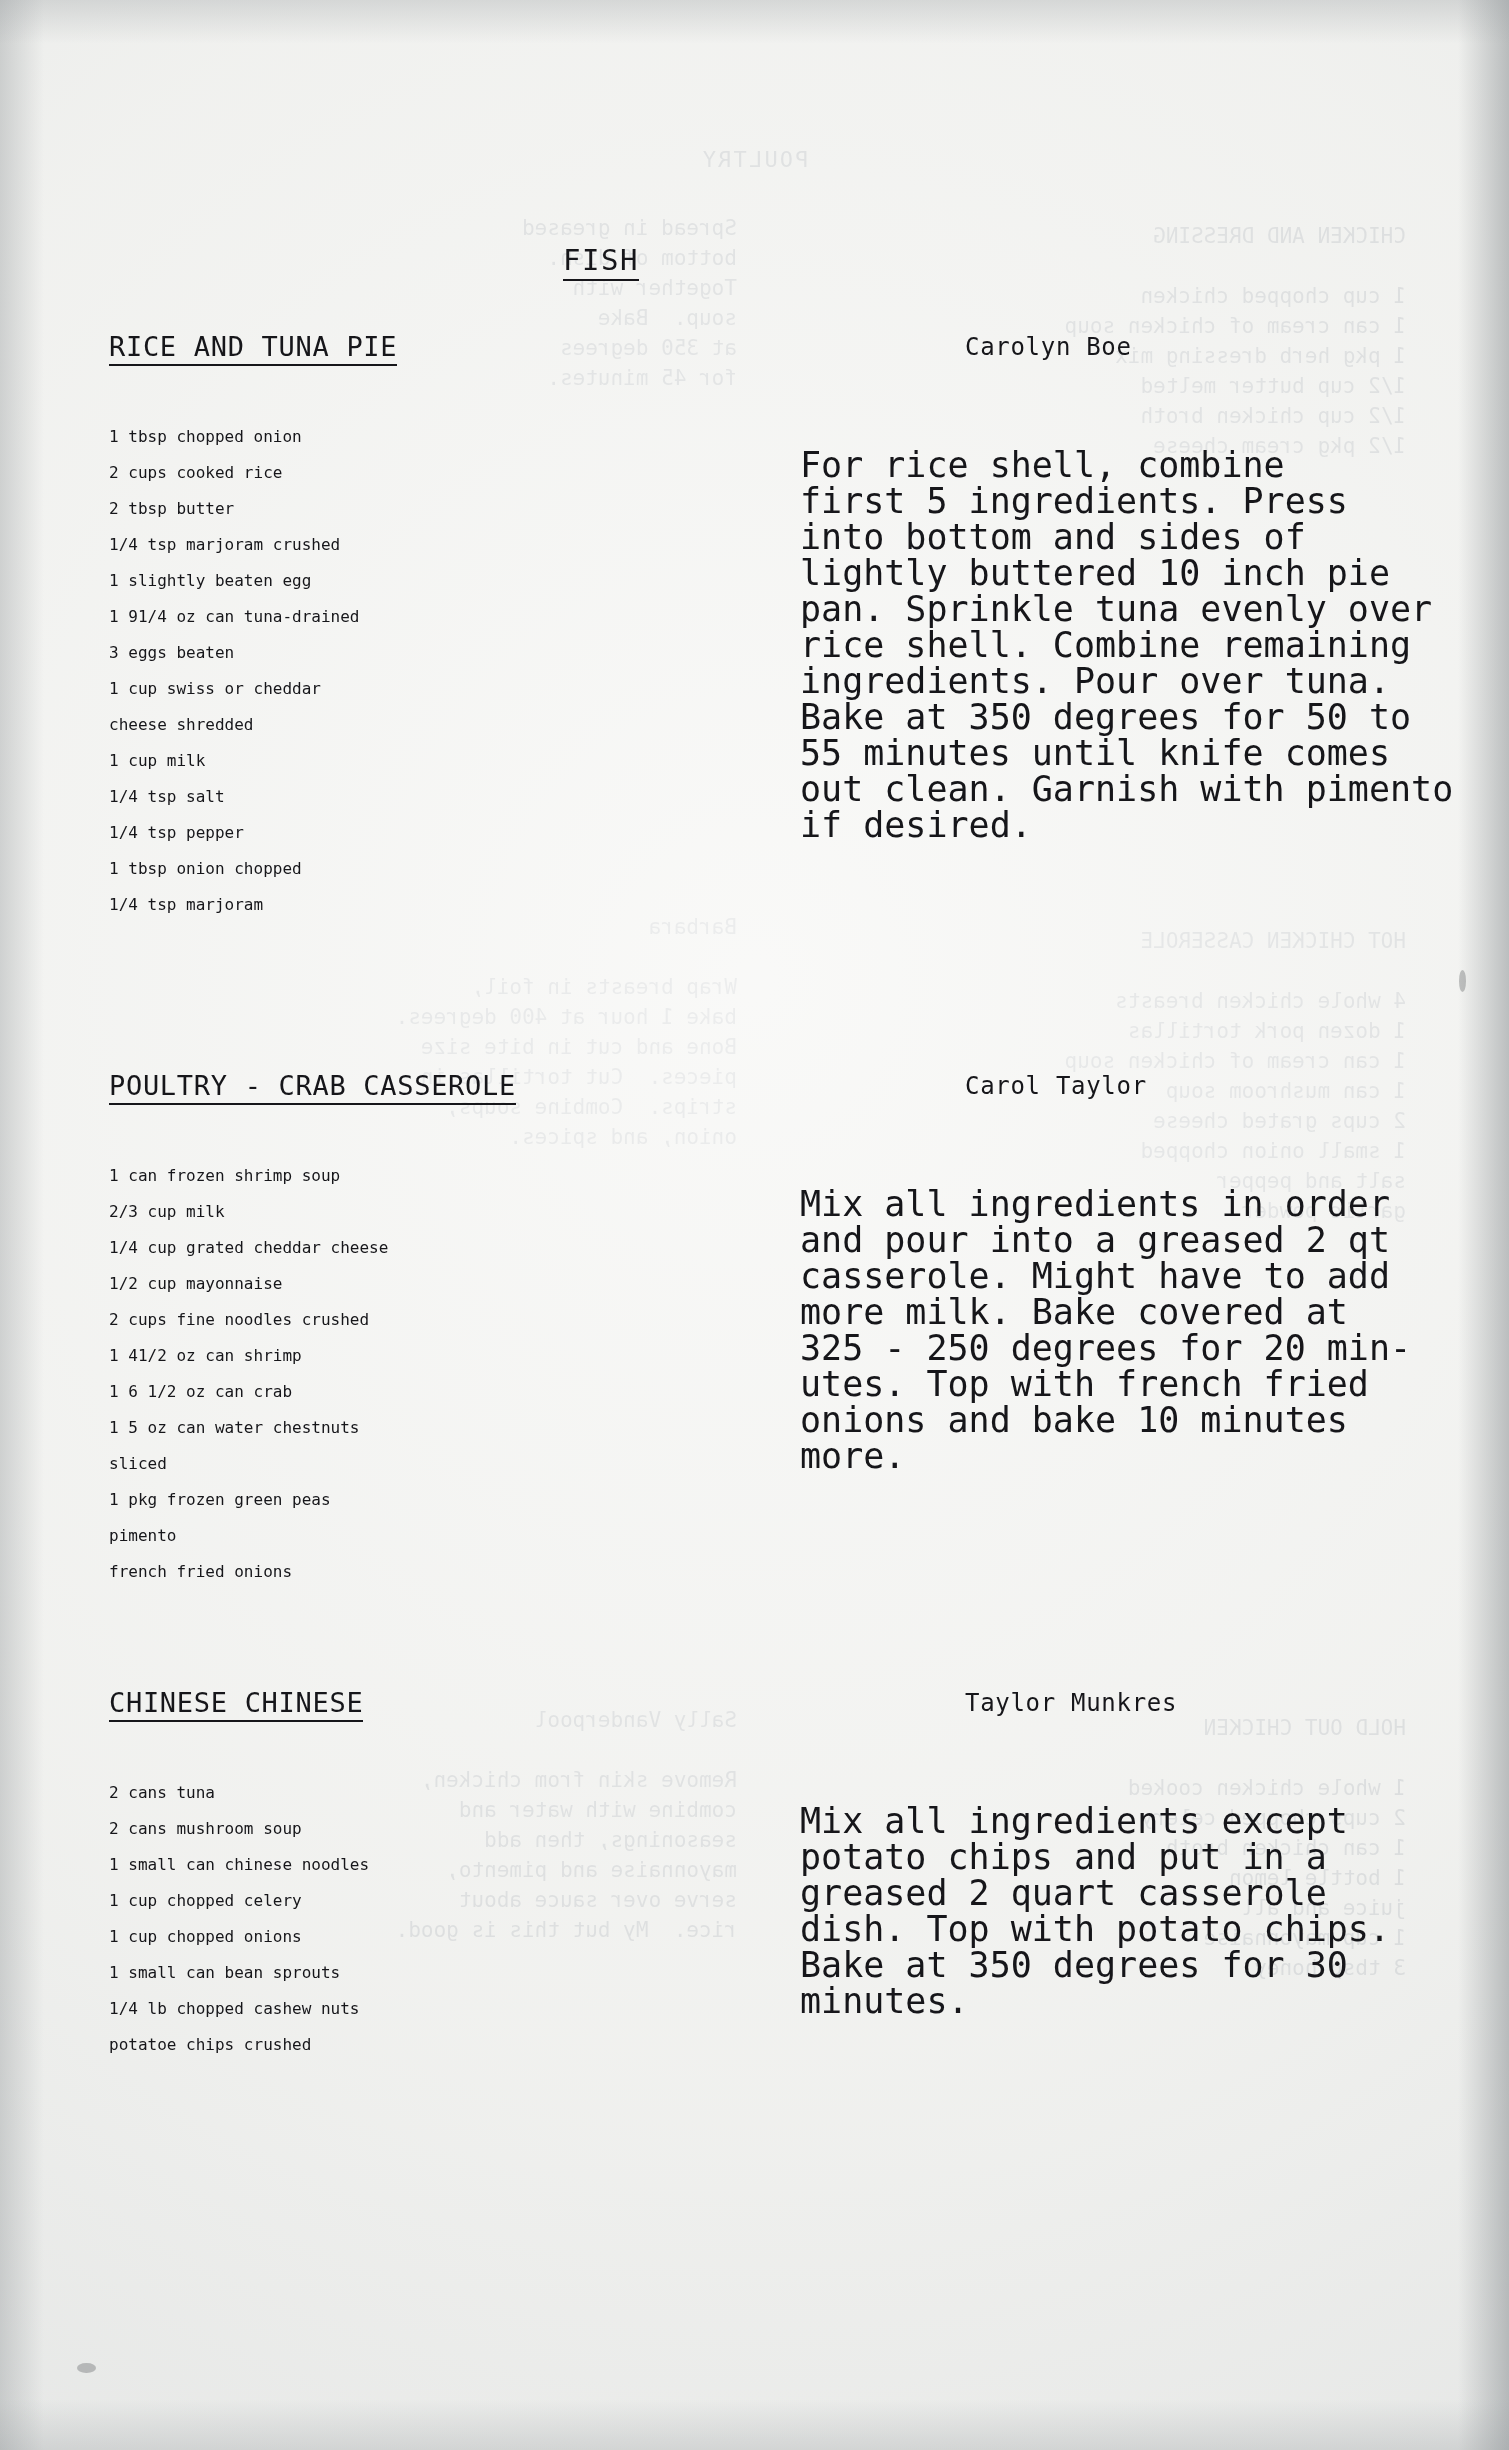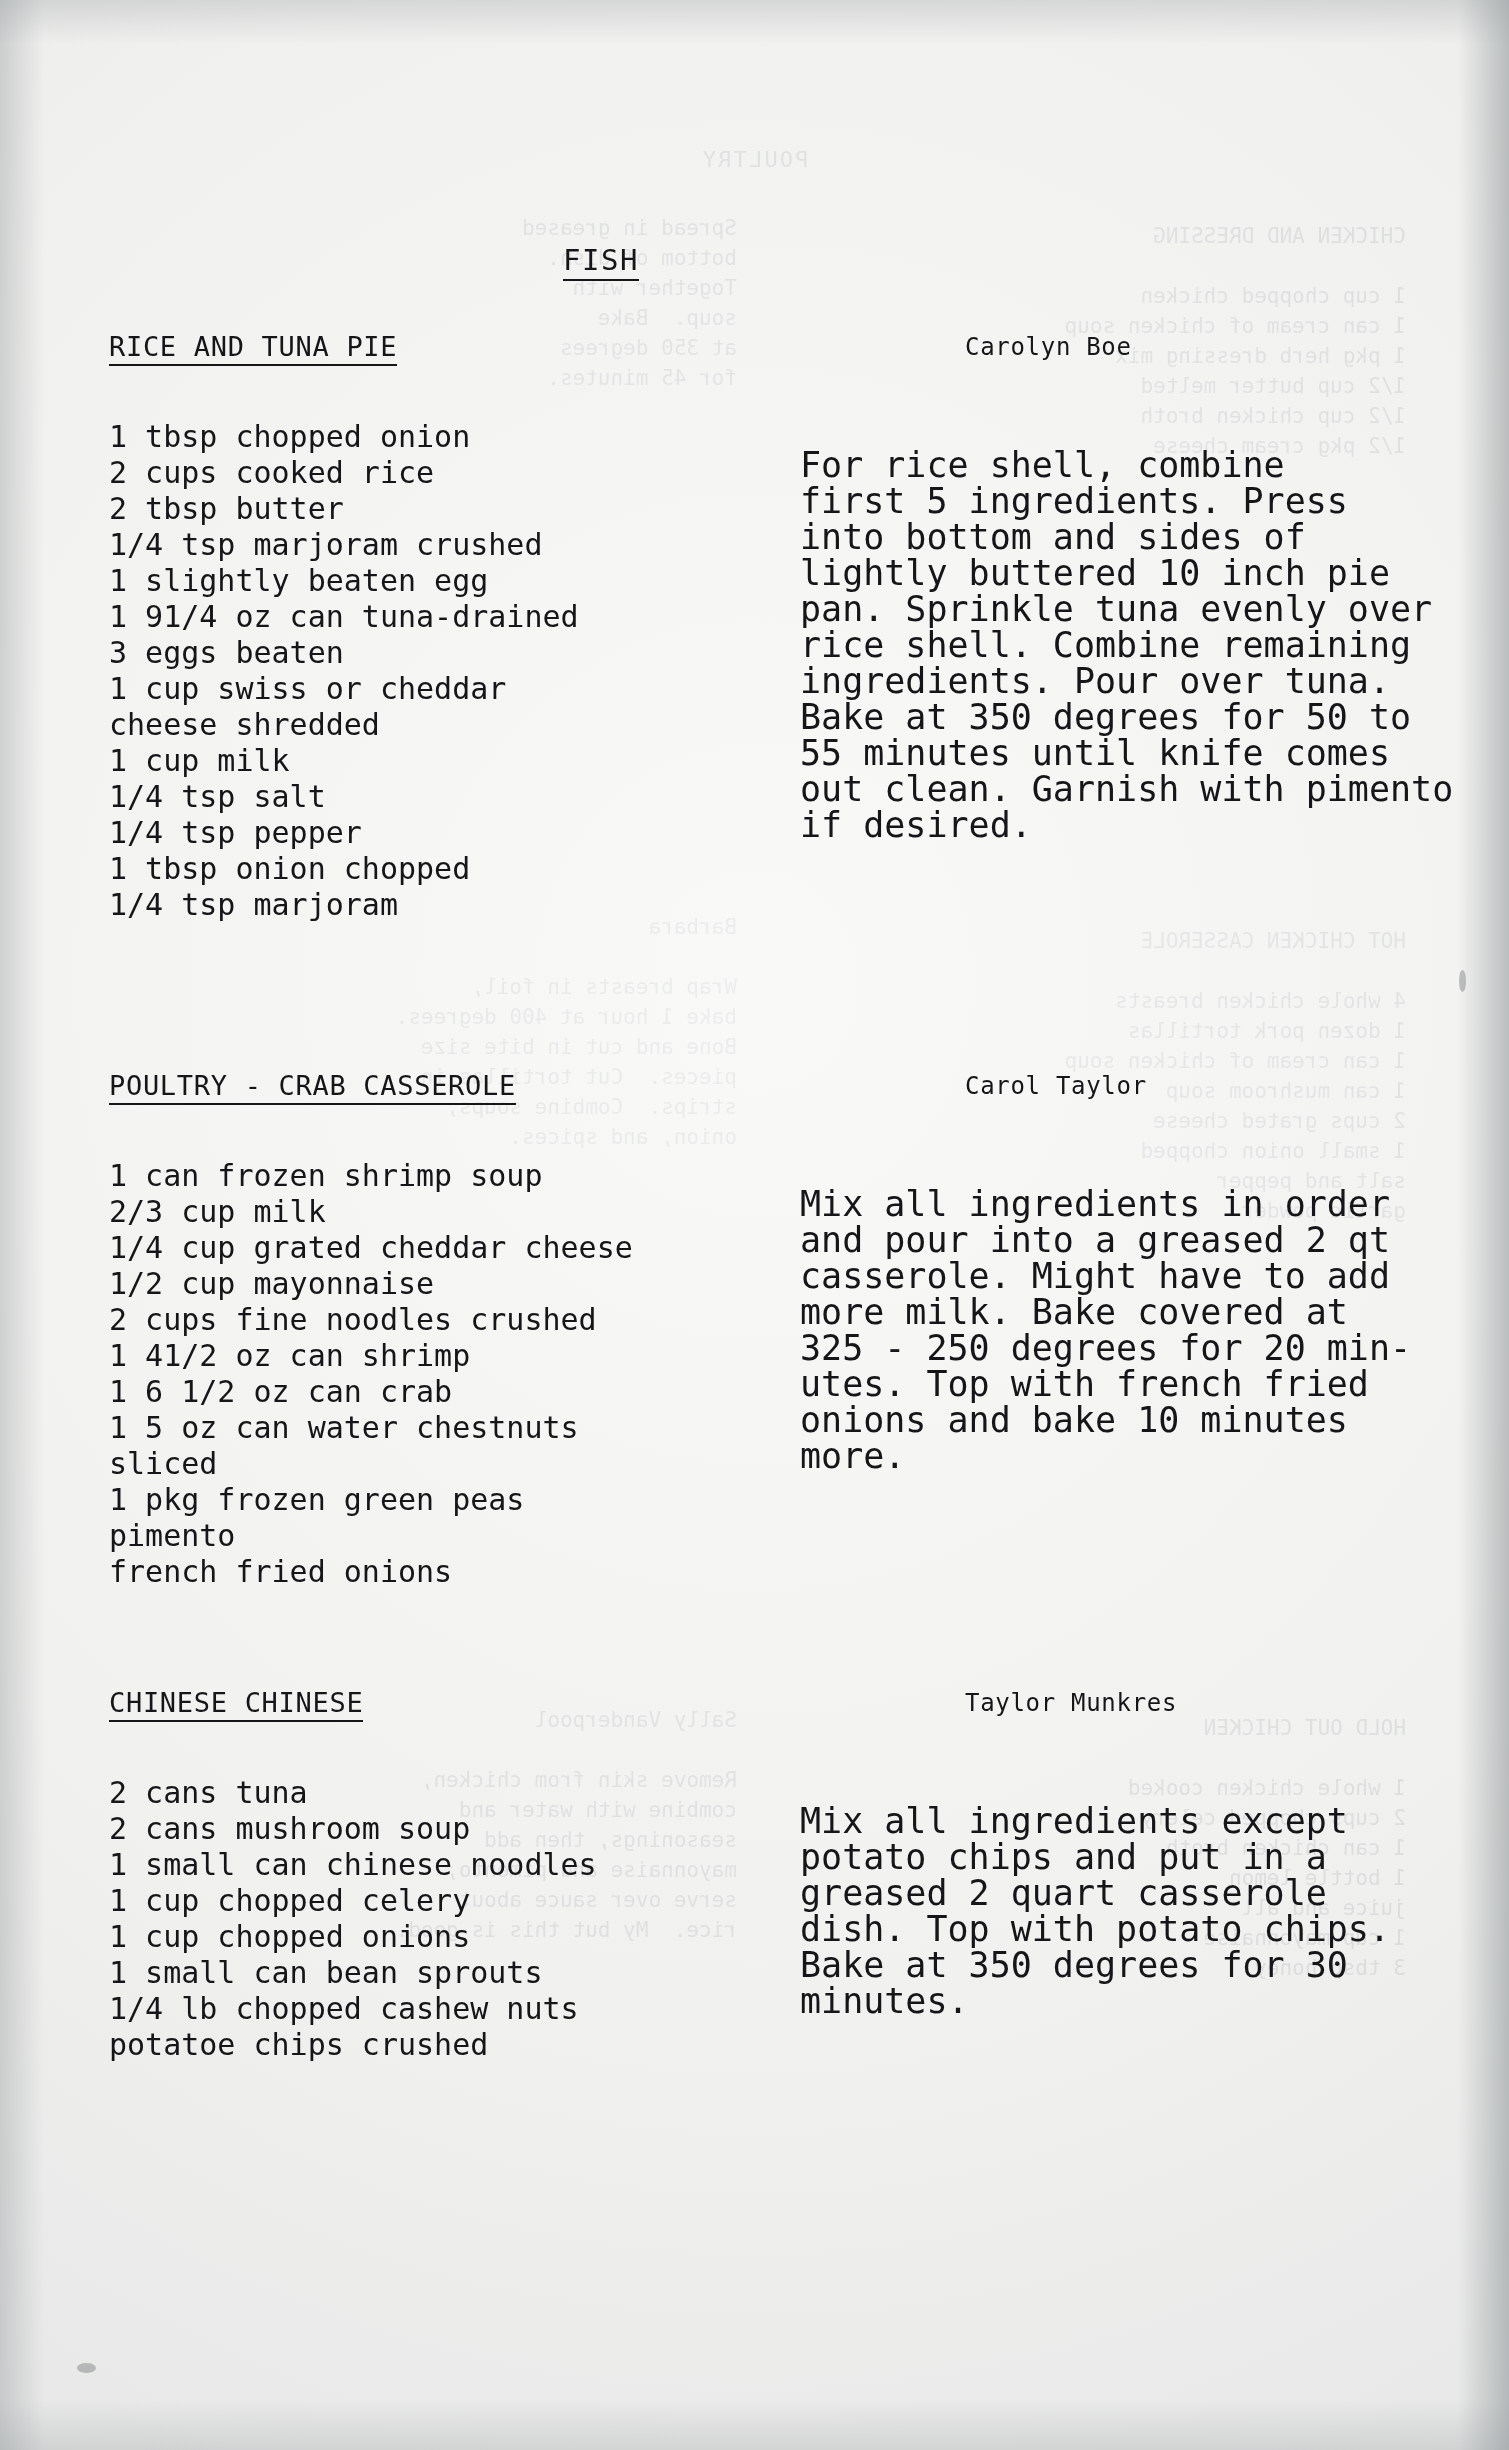--- a/index.html
+++ b/index.html
@@ -130,21 +130,21 @@
     position: absolute;
     top: 88px;
     left: 0;
     width: 1367px;
   }
   .col-ingredients {
     position: absolute;
     left: 0;
     top: 0;
     width: 691px;
-    font-size: 30px;
+    font-size: 16px;
     line-height: 36px;
     white-space: pre-line;
   }
   .col-directions {
     position: absolute;
     left: 691px;
     top: 0;
     width: 676px;
     font-size: 35px;
     line-height: 36px;

